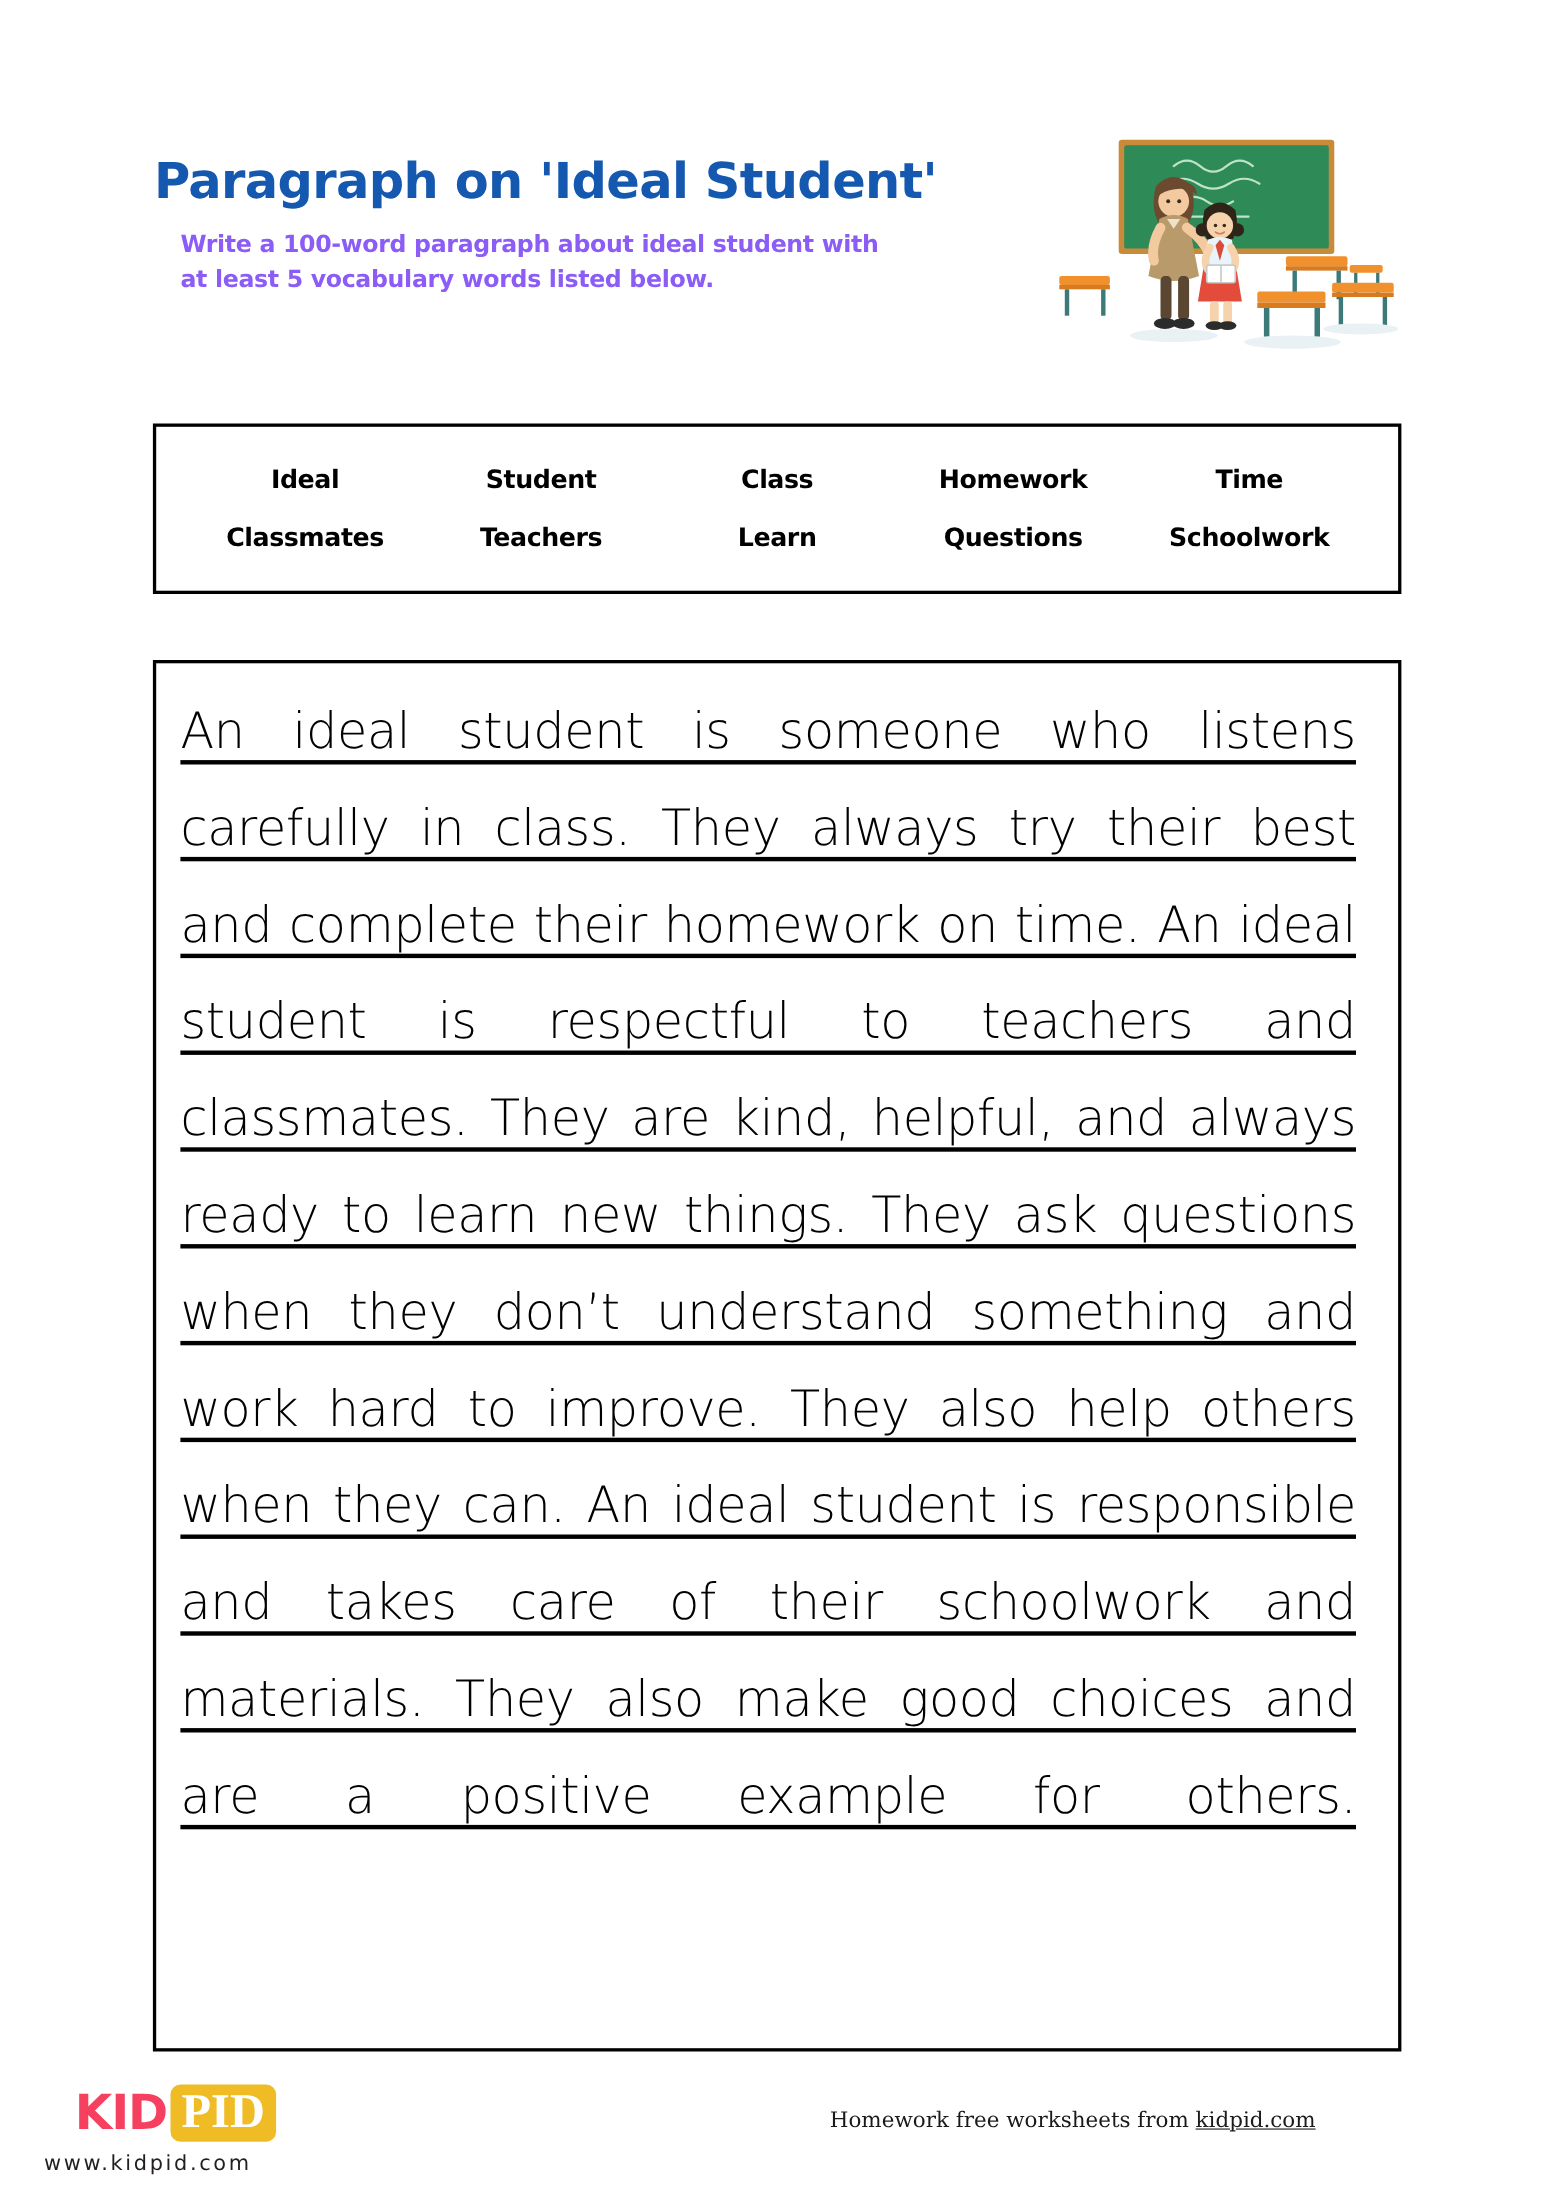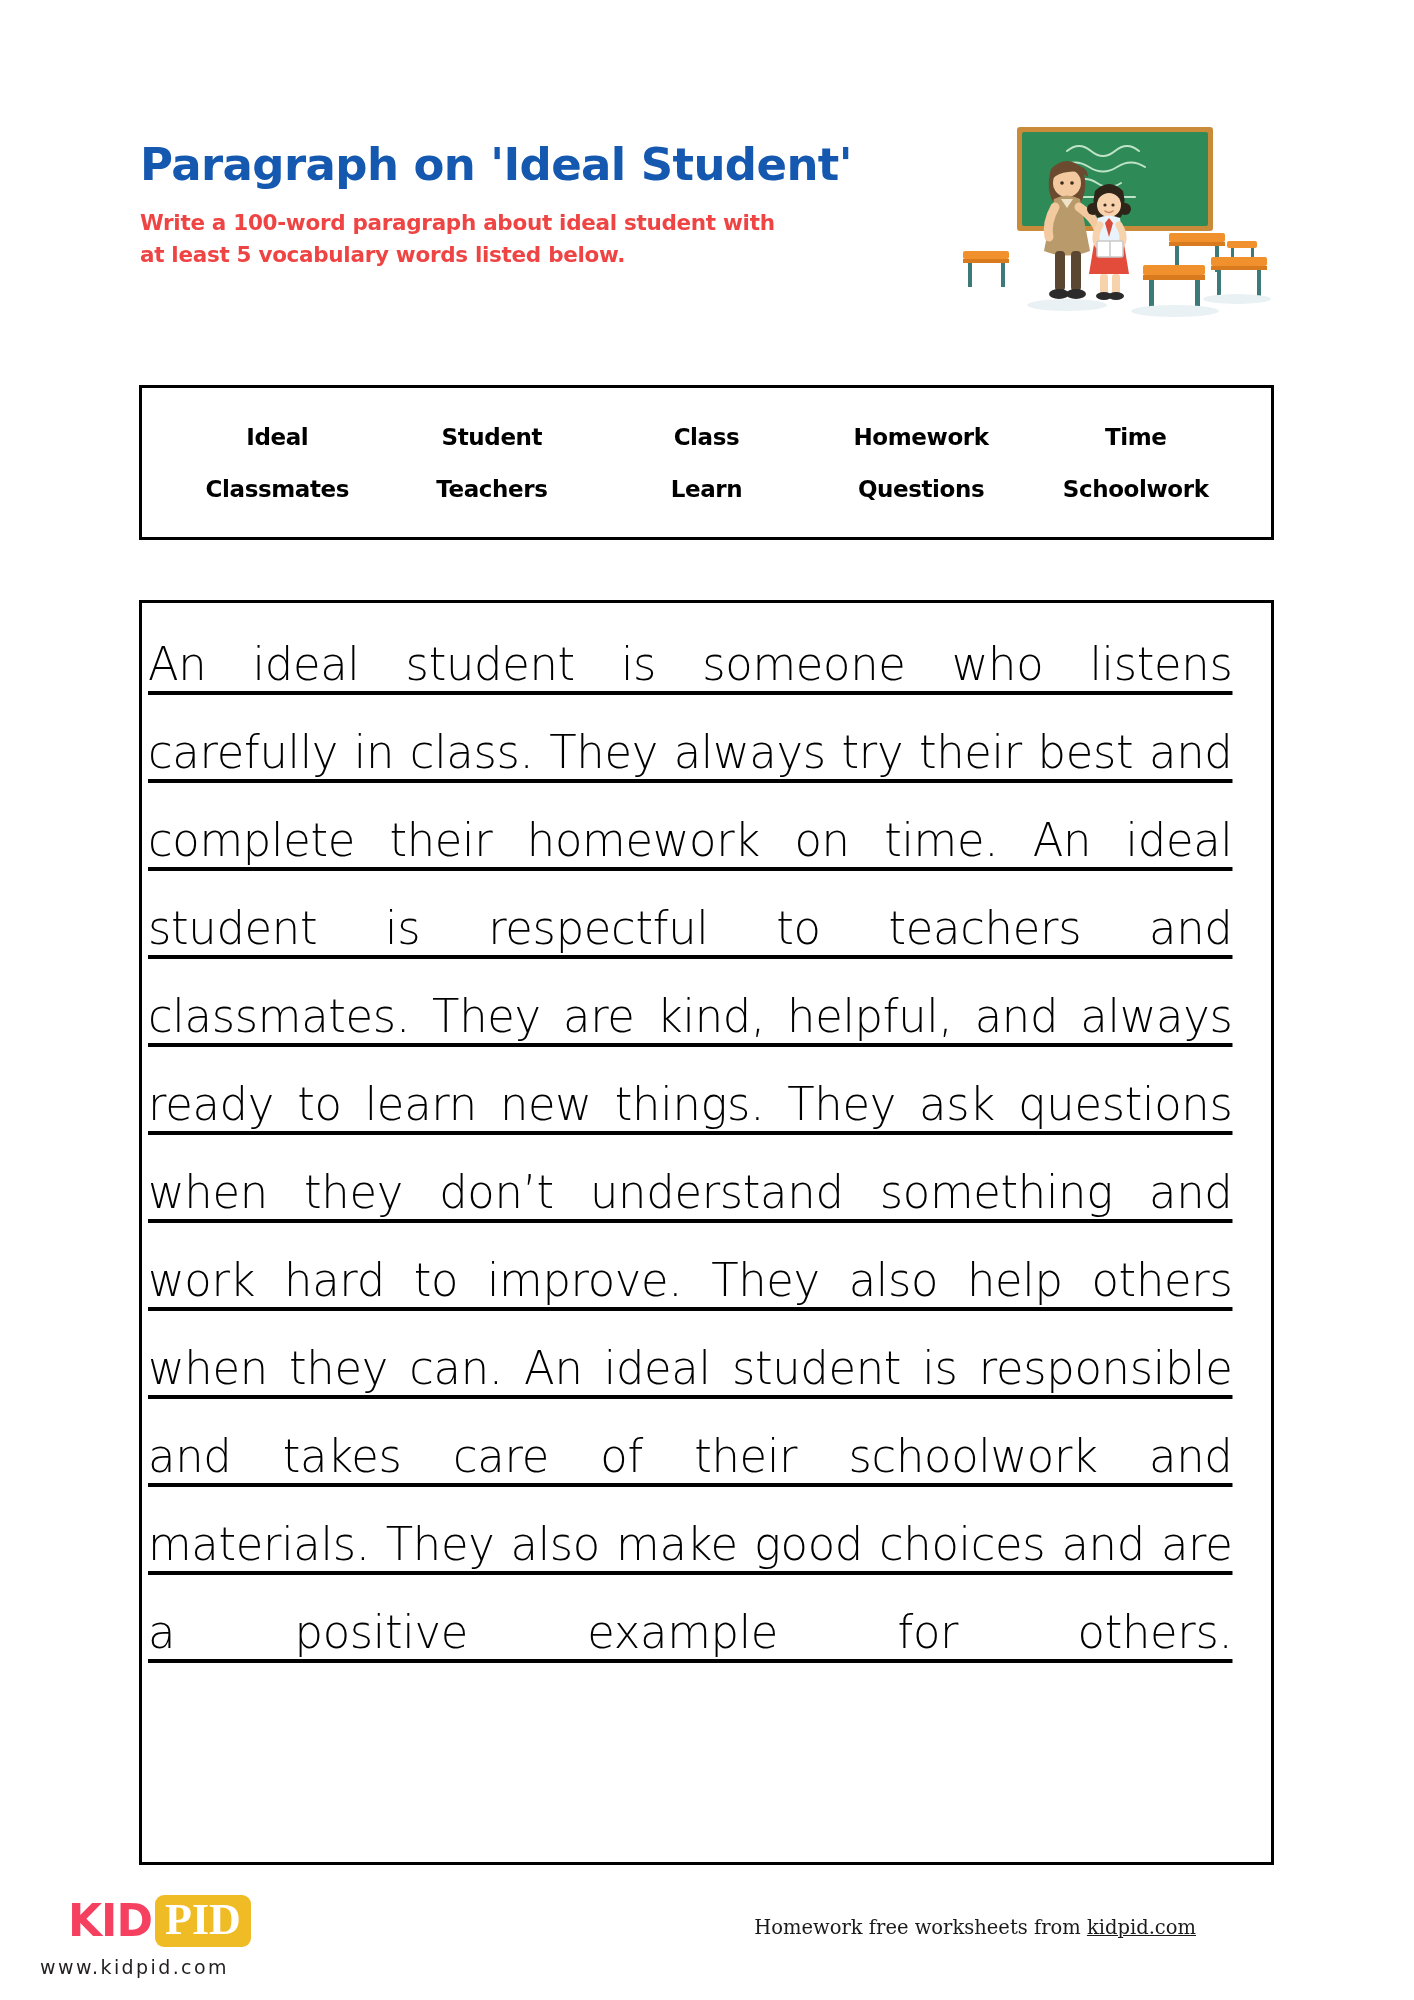--- a/index.html
+++ b/index.html
@@ -35,24 +35,25 @@
     letter-spacing: -0.6px;
     line-height: 1.1;
     white-space: nowrap;
   }
 
   .worksheet-subtitle {
     margin-top: 17px;
     font-family: "DejaVu Sans", sans-serif;
     font-size: 21.5px;
     font-weight: bold;
-    color: #ef4444;
+    color: #8b5cf6;
     line-height: 1.52;
     letter-spacing: -0.3px;
     max-width: 640px;
+    margin-left: 24px;
   }
 
   
   .illustration {
     position: absolute;
     left: 955px;
     top: 125px;
     width: 320px;
     height: 195px;
   }
@@ -89,21 +90,21 @@
   }
 
   
   .answer-box {
     position: absolute;
     left: 139px;
     top: 600px;
     width: 1135px;
     height: 1265px;
     border: 3px solid #000000;
-    padding: 18px 22px 10px 6px;
+    padding: 18px 22px 10px 22px;
     overflow: hidden;
   }
 
   .answer-text {
     font-family: "DejaVu Sans", sans-serif;
     font-size: 45.5px;
     font-weight: 300;
     color: #000000;
     line-height: 88px;
     text-align: justify;

